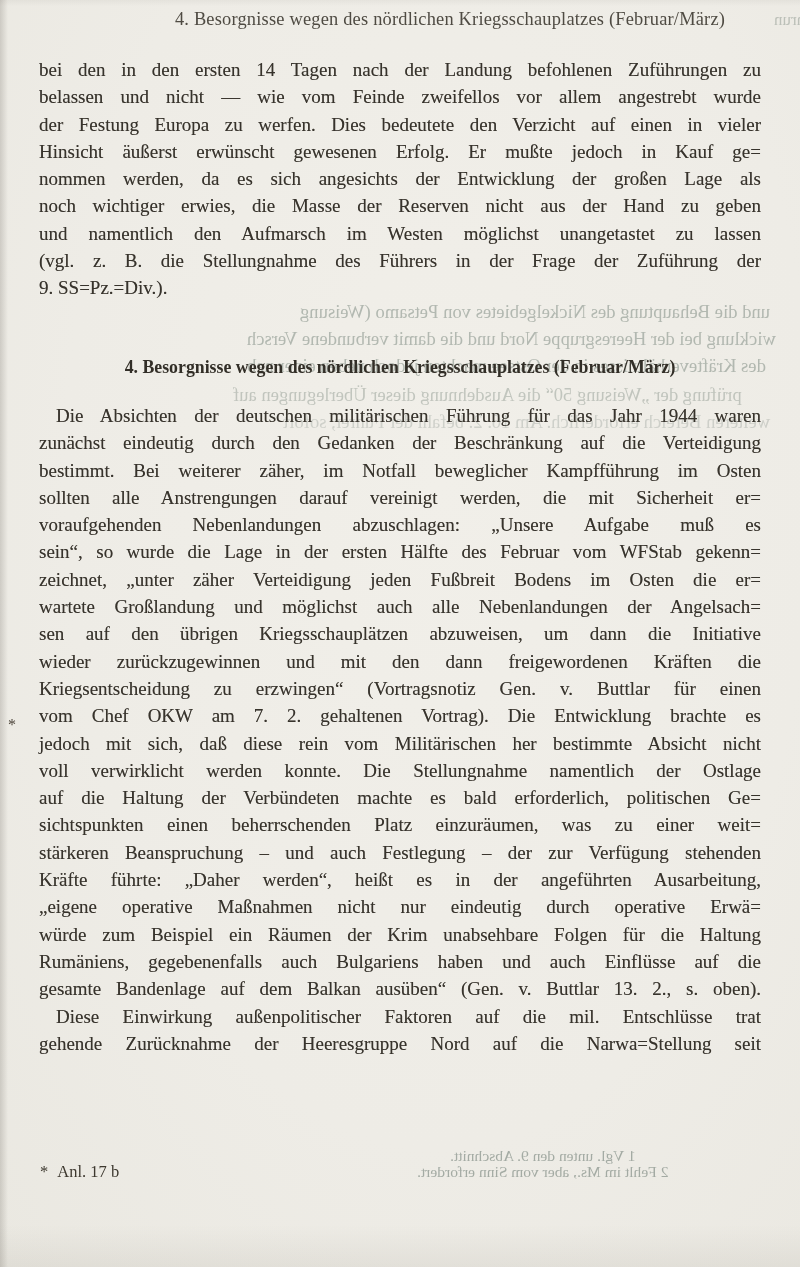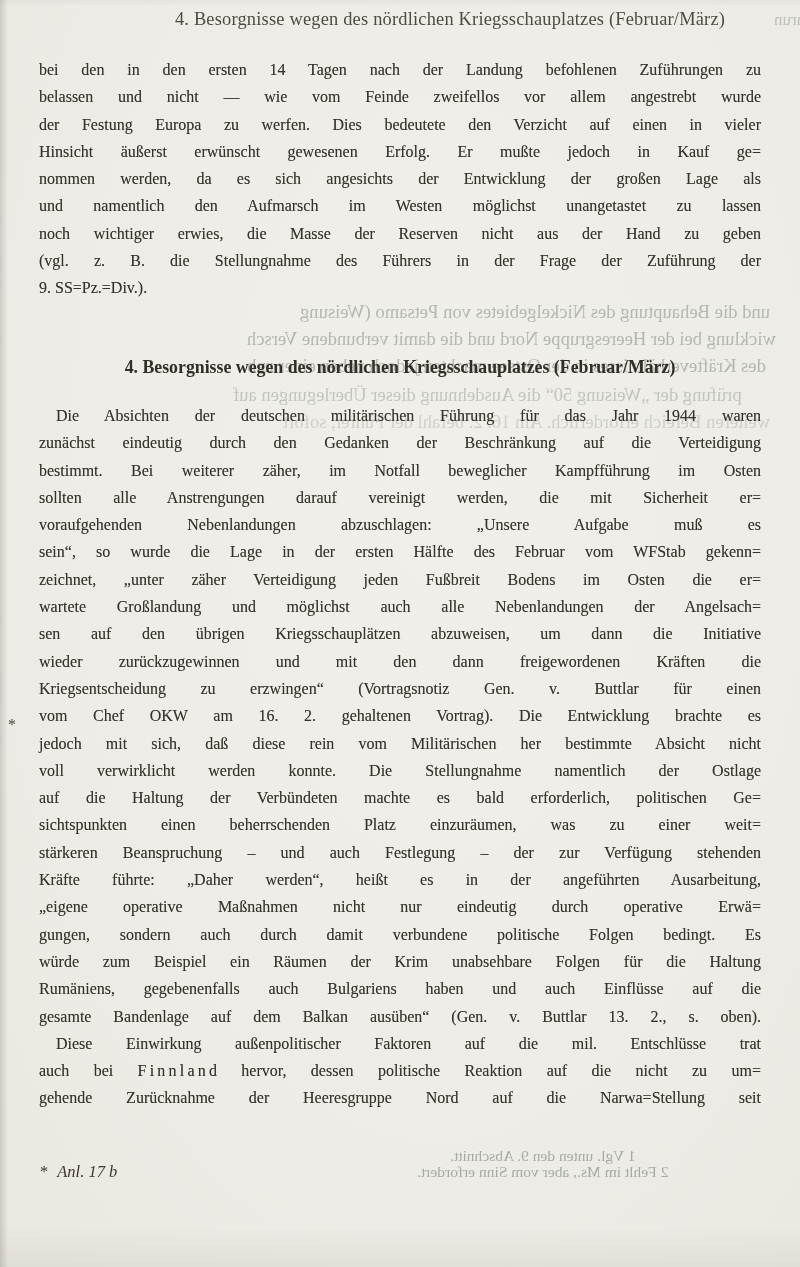--- a/index.html
+++ b/index.html
@@ -27,34 +27,34 @@
   }
   .sechead{
     position:absolute;top:357px;left:0;width:800px;
     text-align:center;font-weight:bold;font-size:17.8px;color:#322e27;
     white-space:nowrap;
   }
   .textblock{position:absolute;left:39px;width:722px;}
   .block1{top:56px;}
   .block2{top:402px;}
   .line{
-    font-size:16px;line-height:27.3px;height:27.3px;
+    font-size:19px;line-height:27.3px;height:27.3px;
     text-align:justify;text-align-last:justify;
     white-space:normal;overflow:visible;
     text-shadow:0 0 0.5px rgba(55,51,44,0.45);
     font-family:Liberation Serif, serif;
   }
   .line.noj{text-align-last:left;}
   .line.ind{text-indent:17px;}
 
   .footnote{
     position:absolute;top:1162px;left:40px;
     font-size:16.5px;color:#3d382f;
   }
-  .footnote .fn-text{font-style:italic;margin-left:9px;}
+  .footnote .fn-text{margin-left:9px;}
   .margin-star{
     position:absolute;left:8px;top:716px;
     font-size:16px;color:#4e463c;
   }
   .pagenum{
     position:absolute;top:1276px;right:40px;
     font-size:16px;letter-spacing:2.5px;color:#45403a;margin-left:17px;
   }
 
   
@@ -93,57 +93,55 @@
   <div class="ghost gh-fn2">2  Fehlt im Ms., aber vom Sinn erfordert.</div>
 
   <div class="runhead">4. Besorgnisse wegen des nördlichen Kriegsschauplatzes (Februar/März)</div>
 
   <div class="textblock block1">
       <div class="line">bei den in den ersten 14 Tagen nach der Landung befohlenen Zuführungen zu</div>
       <div class="line">belassen und nicht — wie vom Feinde zweifellos vor allem angestrebt wurde</div>
       <div class="line">der Festung Europa zu werfen. Dies bedeutete den Verzicht auf einen in vieler</div>
       <div class="line">Hinsicht äußerst erwünscht gewesenen Erfolg. Er mußte jedoch in Kauf ge=</div>
       <div class="line">nommen werden, da es sich angesichts der Entwicklung der großen Lage als</div>
+      <div class="line">noch wichtiger erwies, die Masse der Reserven nicht aus der Hand zu geben</div>
       <div class="line">und namentlich den Aufmarsch im Westen möglichst unangetastet zu lassen</div>
-      <div class="line">noch wichtiger erwies, die Masse der Reserven nicht aus der Hand zu geben</div>
       <div class="line">(vgl. z. B. die Stellungnahme des Führers in der Frage der Zuführung der</div>
       <div class="line noj">9. SS=Pz.=Div.).</div>
     </div>
 
   <div class="sechead">4. Besorgnisse wegen des nördlichen Kriegsschauplatzes (Februar/März)</div>
 
   <div class="textblock block2">
     <div>
         <div class="line ind">Die Absichten der deutschen militärischen Führung für das Jahr 1944 waren</div>
         <div class="line">zunächst eindeutig durch den Gedanken der Beschränkung auf die Verteidigung</div>
         <div class="line">bestimmt. Bei weiterer zäher, im Notfall beweglicher Kampfführung im Osten</div>
         <div class="line">sollten alle Anstrengungen darauf vereinigt werden, die mit Sicherheit er=</div>
         <div class="line">voraufgehenden Nebenlandungen abzuschlagen: „Unsere Aufgabe muß es</div>
         <div class="line">sein“, so wurde die Lage in der ersten Hälfte des Februar vom WFStab gekenn=</div>
         <div class="line">zeichnet, „unter zäher Verteidigung jeden Fußbreit Bodens im Osten die er=</div>
         <div class="line">wartete Großlandung und möglichst auch alle Nebenlandungen der Angelsach=</div>
         <div class="line">sen auf den übrigen Kriegsschauplätzen abzuweisen, um dann die Initiative</div>
         <div class="line">wieder zurückzugewinnen und mit den dann freigewordenen Kräften die</div>
         <div class="line">Kriegsentscheidung zu erzwingen“ (Vortragsnotiz Gen. v. Buttlar für einen</div>
-        <div class="line">vom Chef OKW am 16. 2. gehaltenen Vortrag). Die Entwicklung brachte es</div>
+        <div class="line">vom Chef OKW am 7. 2. gehaltenen Vortrag). Die Entwicklung brachte es</div>
         <div class="line">jedoch mit sich, daß diese rein vom Militärischen her bestimmte Absicht nicht</div>
         <div class="line">voll verwirklicht werden konnte. Die Stellungnahme namentlich der Ostlage</div>
         <div class="line">auf die Haltung der Verbündeten machte es bald erforderlich, politischen Ge=</div>
         <div class="line">sichtspunkten einen beherrschenden Platz einzuräumen, was zu einer weit=</div>
         <div class="line">stärkeren Beanspruchung – und auch Festlegung – der zur Verfügung stehenden</div>
         <div class="line">Kräfte führte: „Daher werden“, heißt es in der angeführten Ausarbeitung,</div>
         <div class="line">„eigene operative Maßnahmen nicht nur eindeutig durch operative Erwä=</div>
-        <div class="line">gungen, sondern auch durch damit verbundene politische Folgen bedingt. Es</div>
         <div class="line">würde zum Beispiel ein Räumen der Krim unabsehbare Folgen für die Haltung</div>
         <div class="line">Rumäniens, gegebenenfalls auch Bulgariens haben und auch Einflüsse auf die</div>
         <div class="line">gesamte Bandenlage auf dem Balkan ausüben“ (Gen. v. Buttlar 13. 2., s. oben).</div>
       </div>
     <div>
         <div class="line ind">Diese Einwirkung außenpolitischer Faktoren auf die mil. Entschlüsse trat</div>
-        <div class="line">auch bei F i n n l a n d hervor, dessen politische Reaktion auf die nicht zu um=</div>
         <div class="line">gehende Zurücknahme der Heeresgruppe Nord auf die Narwa=Stellung seit</div>
       </div>
   </div>
 
   <div class="margin-star">*</div>
 
   <div class="footnote">
     <span class="fn-mark">*</span><span class="fn-text">Anl. 17 b</span>
   </div>
 

